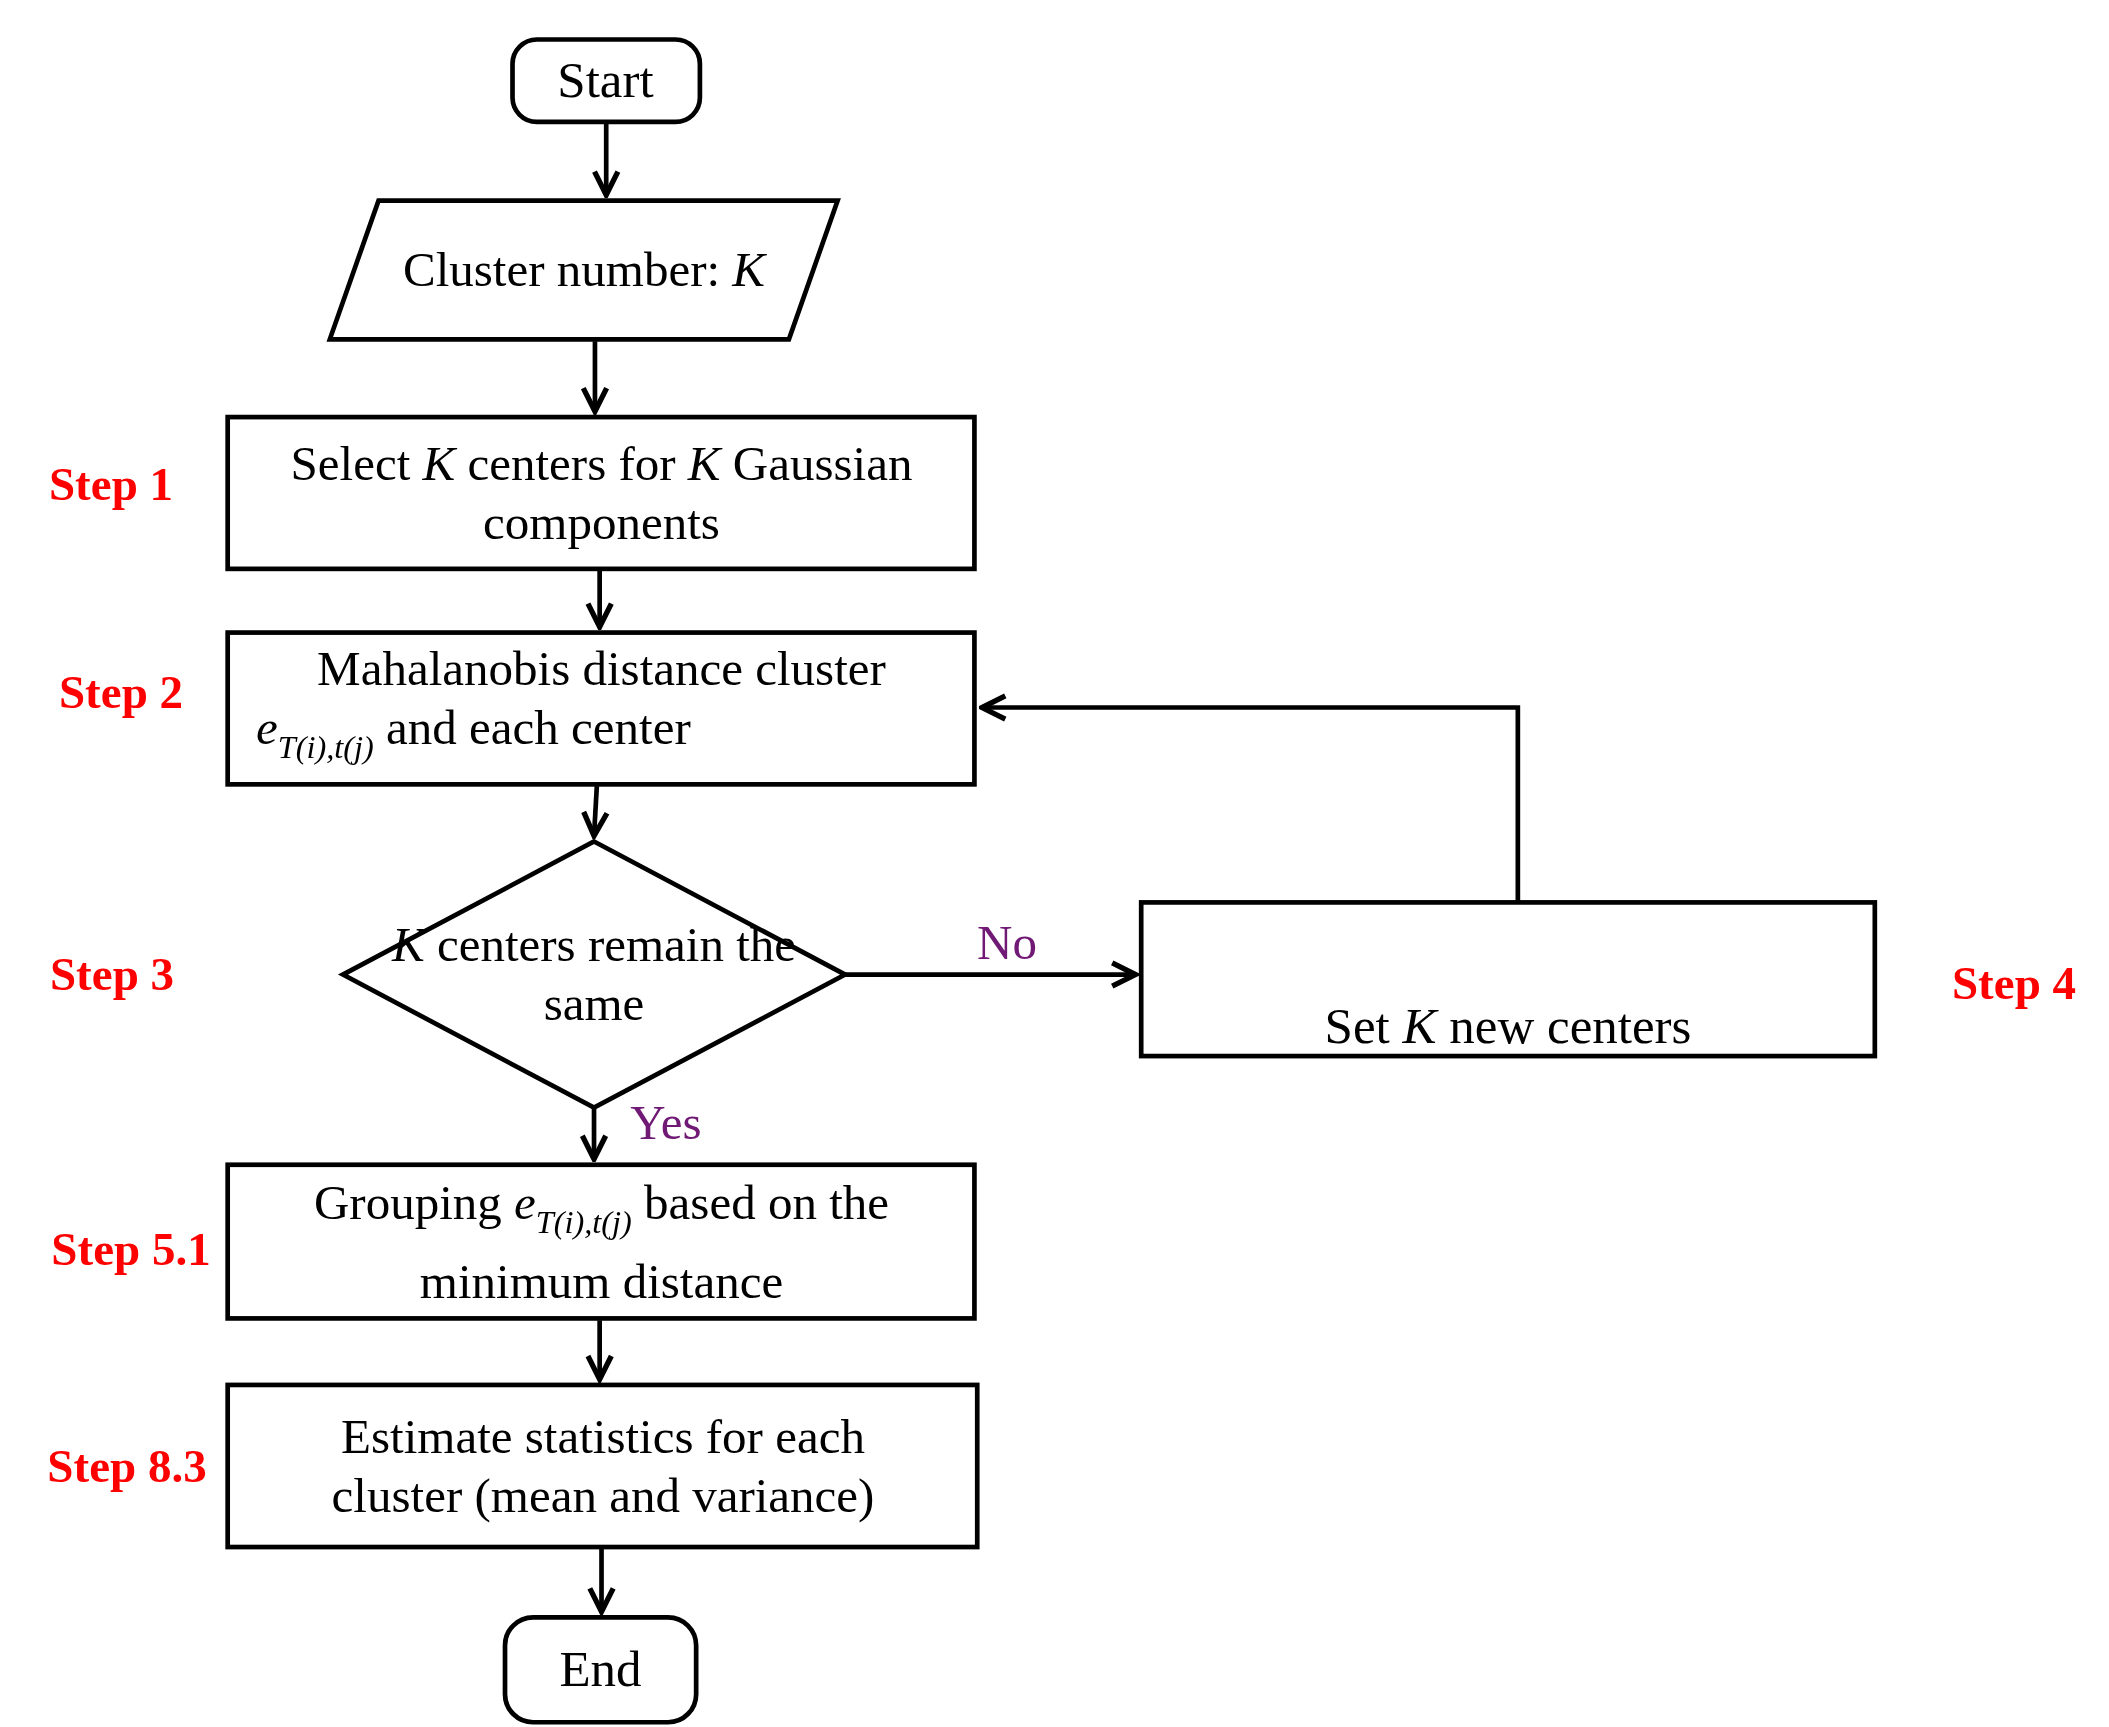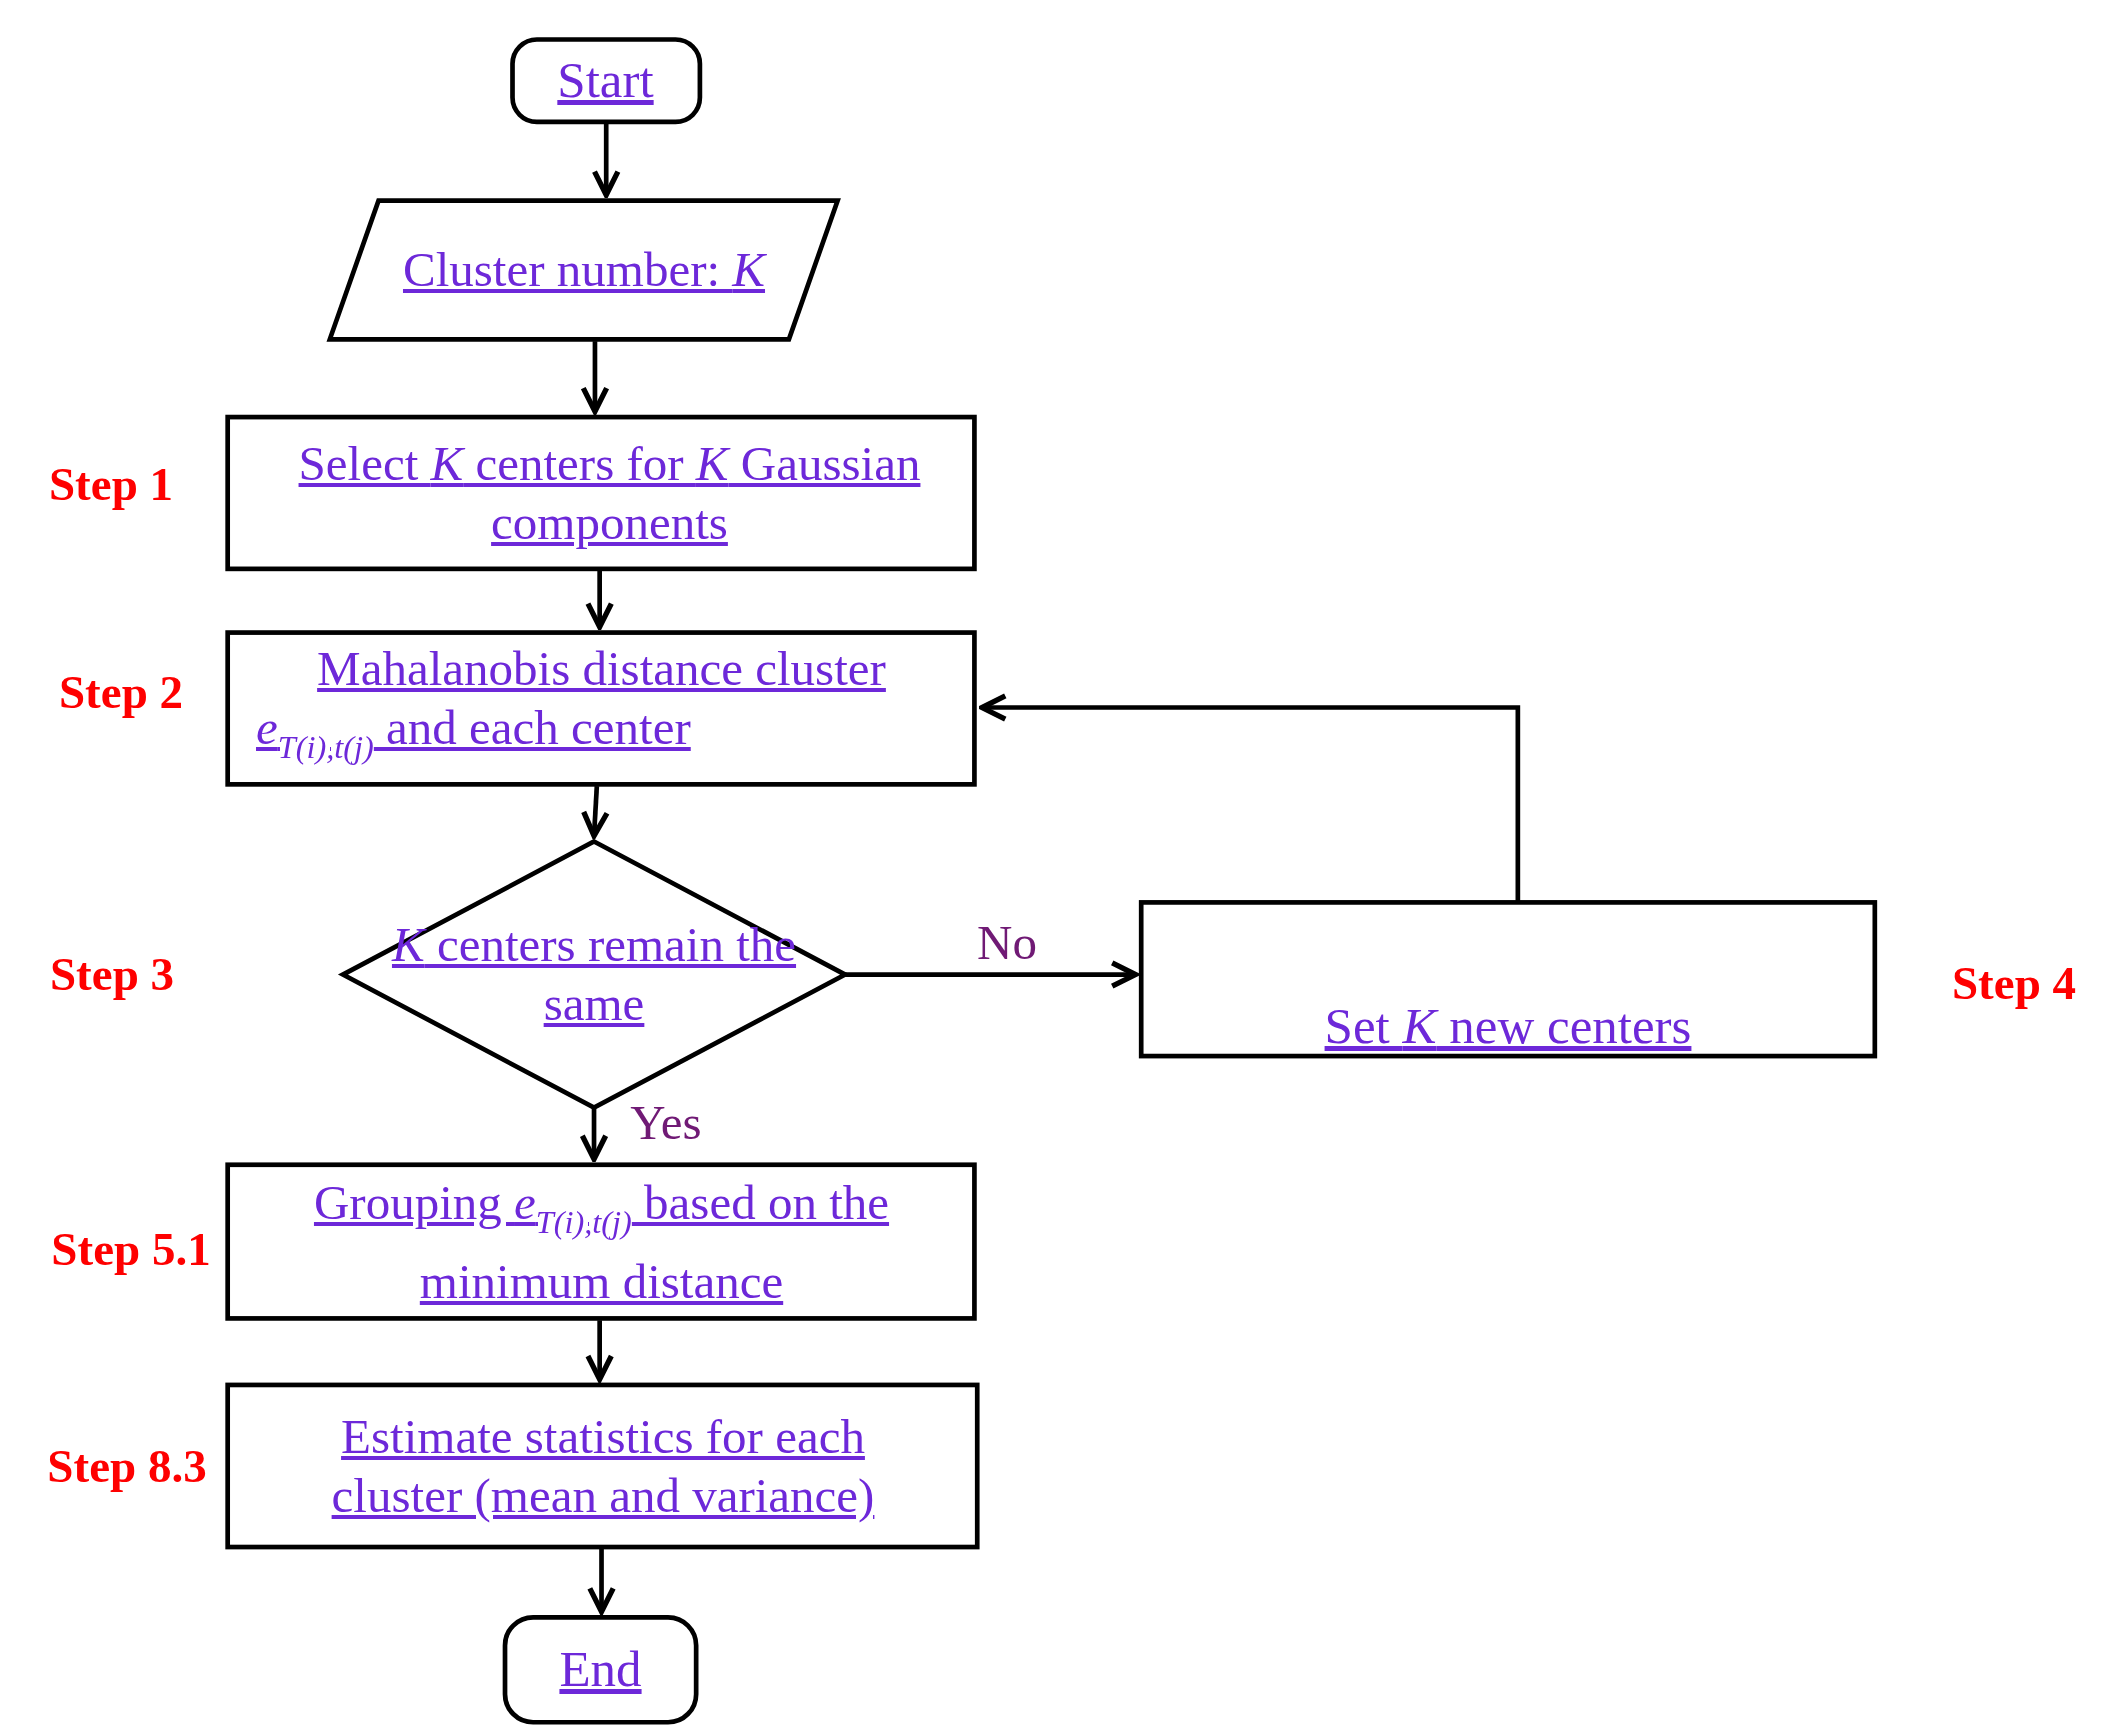--- a/index.html
+++ b/index.html
@@ -13,24 +13,23 @@
   }
   #shapes { position: absolute; left: 0; top: 0; }
   .nodetext {
     position: absolute;
     display: flex;
     flex-direction: column;
     justify-content: center;
     align-items: center;
     font-size: 49px;
     line-height: 59px;
-    color: #6d28d9;
+    color: #000000;
     text-align: center;
     pointer-events: none;
-    text-decoration: underline;
   }
   .nodetext .row { white-space: nowrap; }
   .it { font-style: italic; }
   .sub {
     font-style: italic;
     font-size: 0.66em;
     vertical-align: -0.42em;
   }
   .steplabel {
     position: absolute;
@@ -84,21 +83,21 @@
   </svg>
 
   <div class="nodetext start-end" style="left:512px;top:39px;width:187px;height:82px;">
     <span class="row">Start</span>
   </div>
 
   <div class="nodetext" style="left:330px;top:200px;width:508px;height:139px;">
     <span class="row"><span>Cluster number: </span><span class="it">K</span></span>
   </div>
 
-  <div class="nodetext" style="left:236px;top:417px;width:747px;height:152px;">
+  <div class="nodetext" style="left:228px;top:417px;width:747px;height:152px;">
     <span class="row"><span>Select </span><span class="it">K</span><span> centers for </span><span class="it">K</span><span> Gaussian</span></span>
     <span class="row">components</span>
   </div>
 
   <div class="nodetext" style="left:228px;top:632px;width:747px;height:152px;">
     <span class="row">Mahalanobis distance cluster</span>
     <span class="row leftline"><span class="it">e</span><span class="sub">T(i),t(j)</span><span> and each center</span></span>
   </div>
 
   <div class="nodetext" style="left:343px;top:841px;width:502px;height:266px;">

